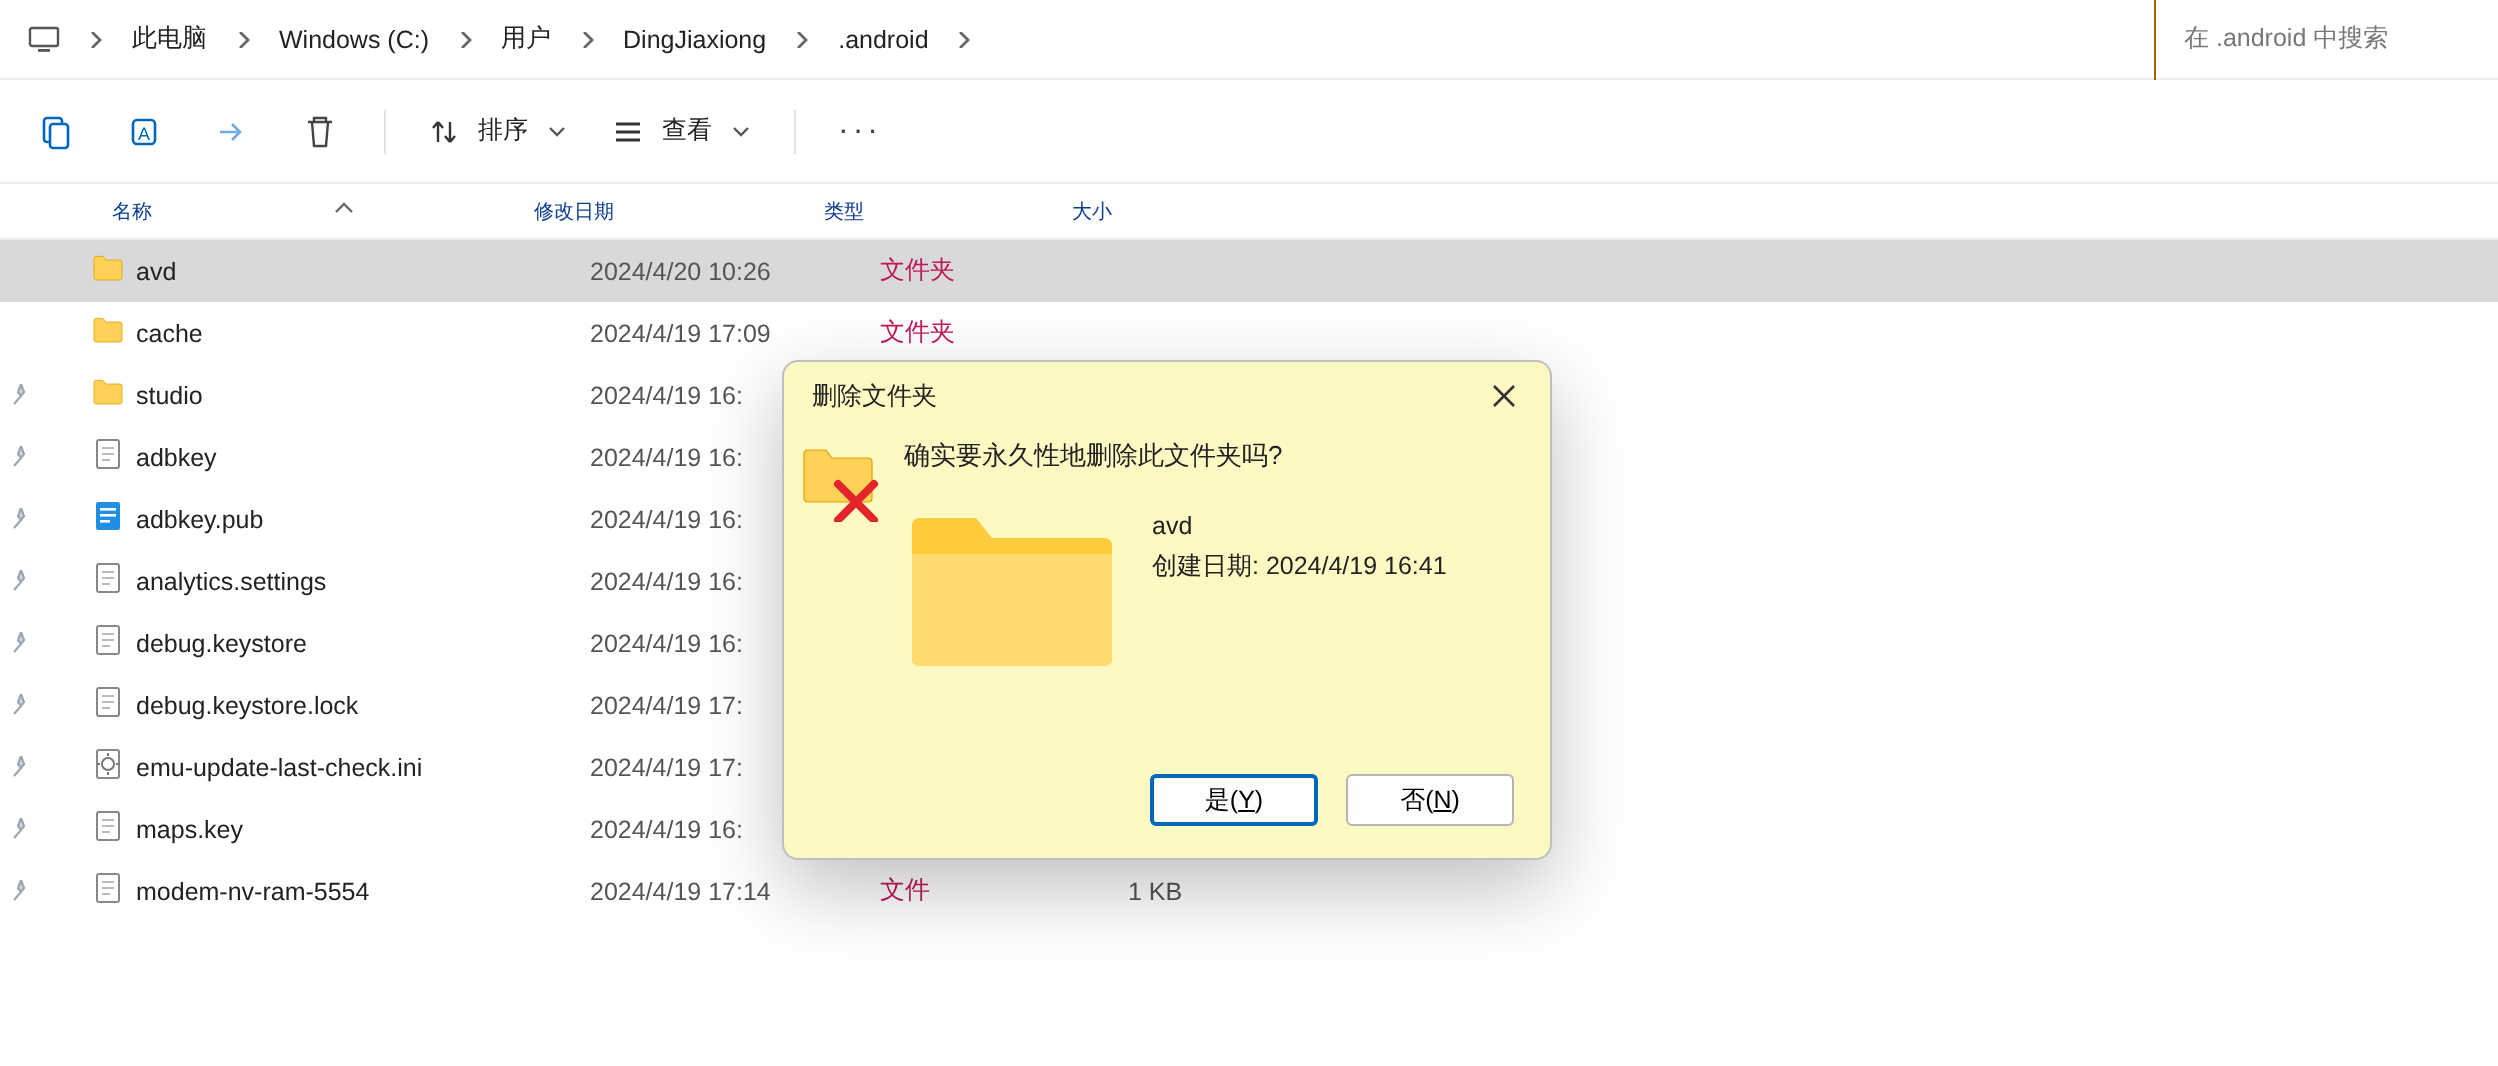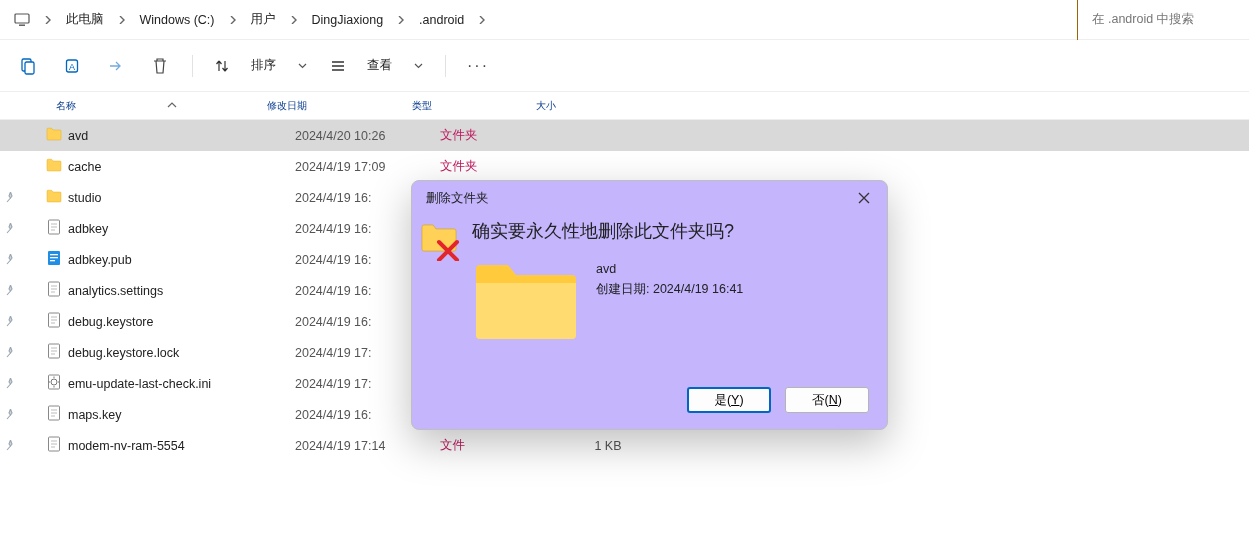--- a/index.html
+++ b/index.html
@@ -10,47 +10,47 @@
   .crumbs { display: flex; align-items: center; flex: 1; padding-left: 8px; gap: 2px; }
   .crumb, .chev, .pc-icon { display: flex; align-items: center; height: 40px; padding: 0 6px; }
   .crumb { cursor: default; }
   .chev-svg { width: 8px; height: 8px; }
   .search { width: 172px; height: 40px; display: flex; align-items: center; padding: 0 14px; color: #777; border-left: 1px solid #a16207; }
 
   
   .toolbar { display: flex; align-items: center; height: 52px; padding-left: 10px; gap: 8px; border-bottom: 1px solid #eee; }
   .tbtn { width: 36px; height: 36px; display: flex; align-items: center; justify-content: center; border-radius: 4px; }
   .vsep { width: 1px; height: 22px; background: #e2e2e2; margin: 0 6px; }
-  .ttext { display: flex; align-items: center; gap: 22px; height: 36px; padding: 0 8px; }
+  .ttext { display: flex; align-items: center; gap: 10px; height: 36px; padding: 0 8px; }
 
   
   .colh { display: flex; height: 28px; border-bottom: 1px solid #eee; font-size: 10px; color: #0a3d8f; }
   .colh > div { display: flex; align-items: center; padding-left: 12px; }
   .c-name { width: 255px; padding-left: 56px !important; position: relative; }
   .c-date { width: 145px; }
   .c-type { width: 124px; }
   .c-size { width: 106px; justify-content: flex-start; }
   .sort-chev { position: absolute; right: 78px; top: 8px; }
 
   
   .flist { }
   .row { display: flex; height: 31px; align-items: center; }
   .row.sel { background: #d9d9d9; }
   .pin { width: 20px; display: flex; justify-content: center; color: #9aa; font-size: 11px; }
   .r-name { width: 275px; display: flex; align-items: center; gap: 6px; padding-left: 26px; }
   .r-date { width: 145px; color: #555; }
   .r-type { width: 124px; color: #be185d; }
-  .r-size { width: 106px; text-align: center; padding-right: 18px; color: #555; }
+  .r-size { width: 106px; text-align: left; padding-right: 18px; color: #555; }
   .icon16 { width: 16px; height: 16px; flex-shrink: 0; }
-  .dlg { position: absolute; left: 391px; top: 180px; width: 477px; height: 250px; background: #c4b5fd; border: 1px solid #bfbfbf; border-radius: 8px; box-shadow: 0 14px 40px rgba(0,0,0,.25); margin-left: 20px; }
+  .dlg { position: absolute; left: 391px; top: 180px; width: 385px; height: 250px; background: #fef9c3; border: 1px solid #bfbfbf; border-radius: 8px; box-shadow: 0 14px 40px rgba(0,0,0,.25); }
   .dlg-th { display: flex; align-items: center; justify-content: space-between; height: 34px; padding: 0 8px 0 14px; font-size: 12.5px; }
   .dlg-close { width: 30px; height: 30px; display: flex; align-items: center; justify-content: center; }
   .dlg-body { display: flex; padding: 4px 16px 0 8px; }
   .dlg-delicon { width: 42px; height: 42px; position: relative; margin-right: 10px; }
-  .dlg-q { font-size: 18px; margin-bottom: 14px; }
+  .dlg-q { font-size: 13px; margin-bottom: 14px; }
   .dlg-folder { display: flex; gap: 16px; align-items: flex-start; }
   .bigfolder { width: 108px; height: 86px; }
   .dlg-meta { font-size: 12.5px; line-height: 1.6; padding-top: 2px; }
   .dlg-bts { position: absolute; right: 18px; bottom: 16px; display: flex; gap: 14px; }
   .dlg-btn { min-width: 84px; height: 26px; border: 1px solid #b5b5b5; background: #fdfdfd; border-radius: 3px; font-size: 12.5px; display: flex; align-items: center; justify-content: center; }
   .dlg-btn.primary { border: 2px solid #0067c0; }
   .ul { text-decoration: underline; }
 </style>
 </head>
 <body>

